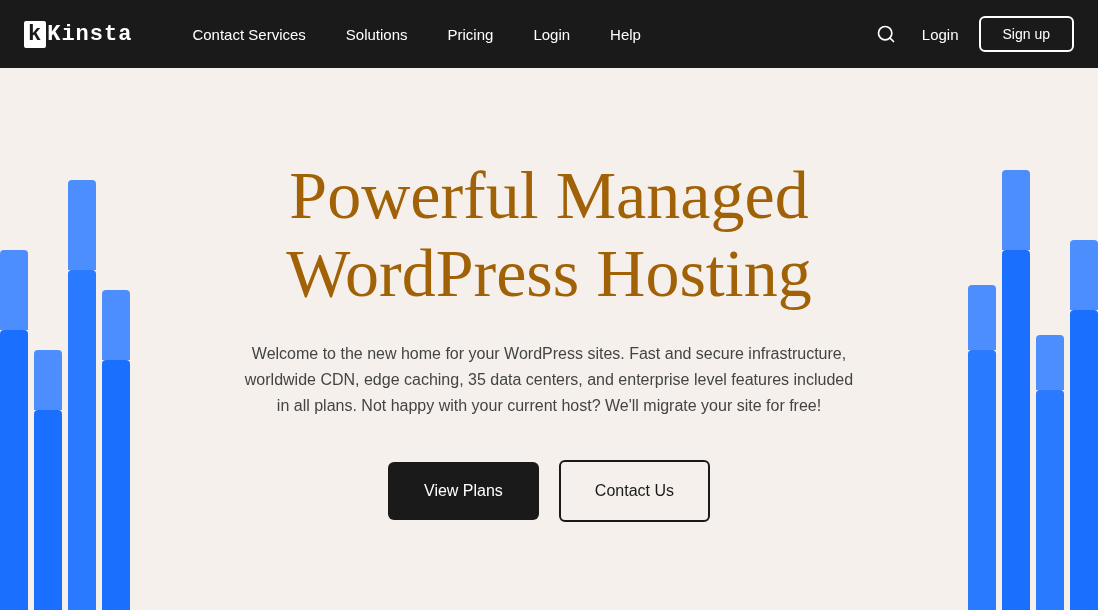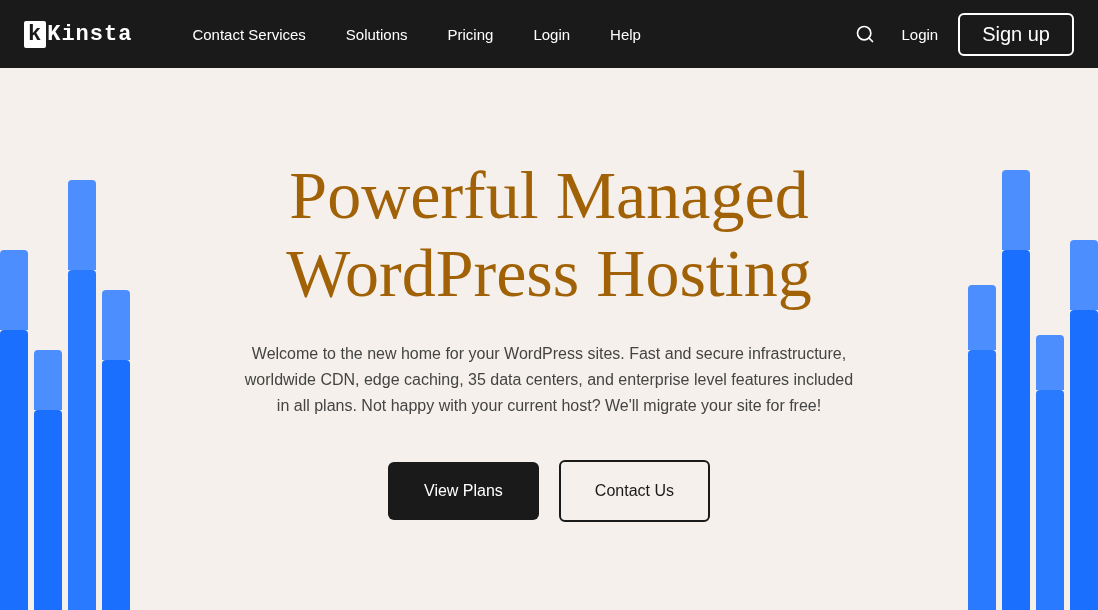--- a/index.html
+++ b/index.html
@@ -86,21 +86,21 @@
       color: #ffffff;
       font-size: 15px;
       cursor: pointer;
       font-weight: 400;
     }
 
     .signup-btn {
       background: transparent;
       border: 2px solid #ffffff;
       color: #ffffff;
-      font-size: 20px;
+      font-size: 14px;
       font-weight: 500;
       padding: 8px 22px;
       border-radius: 6px;
       cursor: pointer;
     }
 
     
     .hero {
       position: relative;
       width: 100%;

